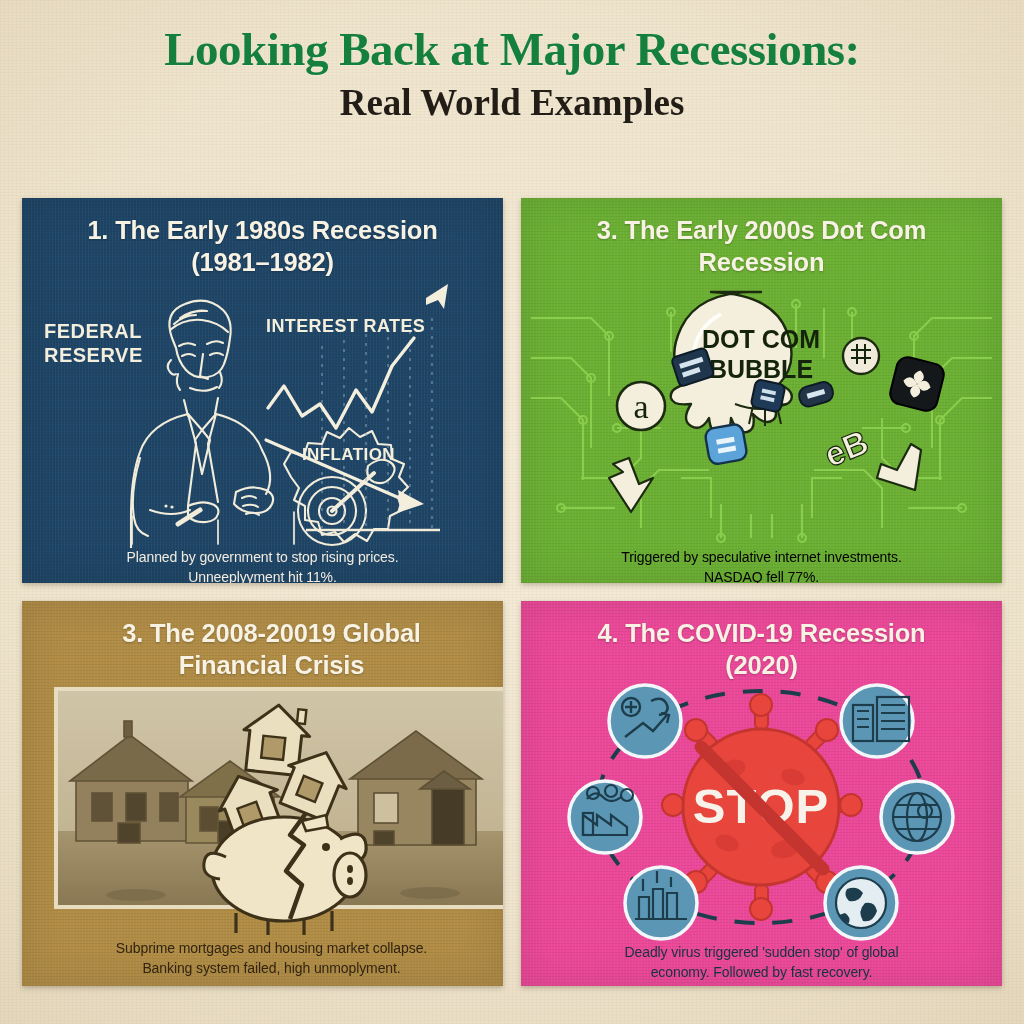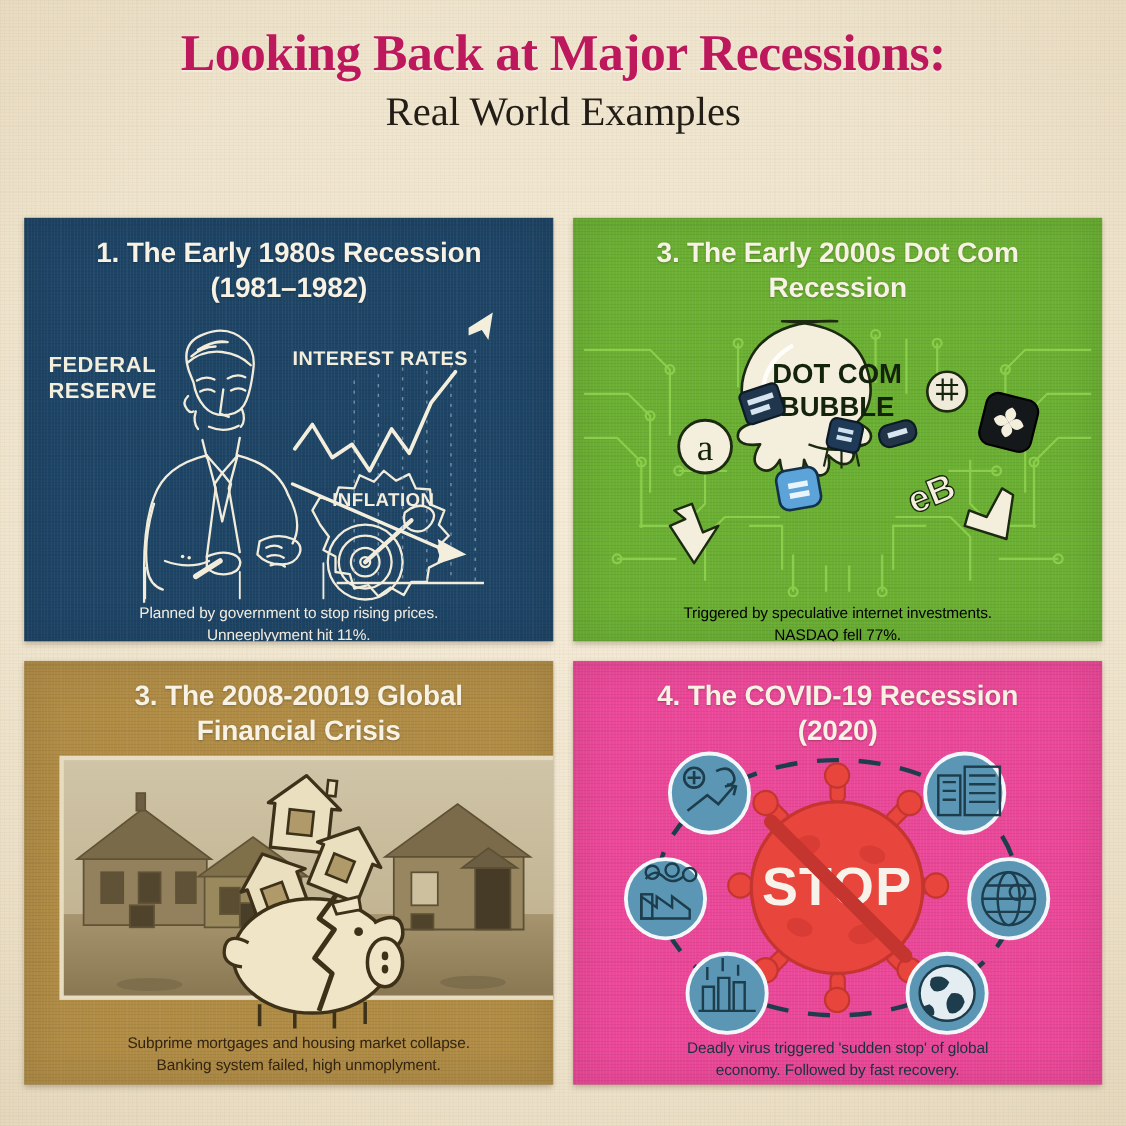--- a/index.html
+++ b/index.html
@@ -34,27 +34,27 @@
     position: absolute;
     left: 0; top: 24px; width: 1024px;
     text-align: center;
     z-index: 5;
   }
   .title-main {
     font-family: "Liberation Serif", serif;
     font-weight: bold;
     font-size: 47px;
     letter-spacing: -0.5px;
-    color: #be185d;
+    color: #15803d;
     line-height: 1.08;
     text-shadow: 0 1px 0 rgba(255,255,255,.35);
   }
   .title-sub {
     font-family: "Liberation Serif", serif;
-    font-weight: normal;
+    font-weight: bold;
     font-size: 37px;
     color: #221d16;
     line-height: 1.2;
     margin-top: 6px;
   }
 
   
   .grid {
     position: absolute;
     left: 22px; top: 198px;

